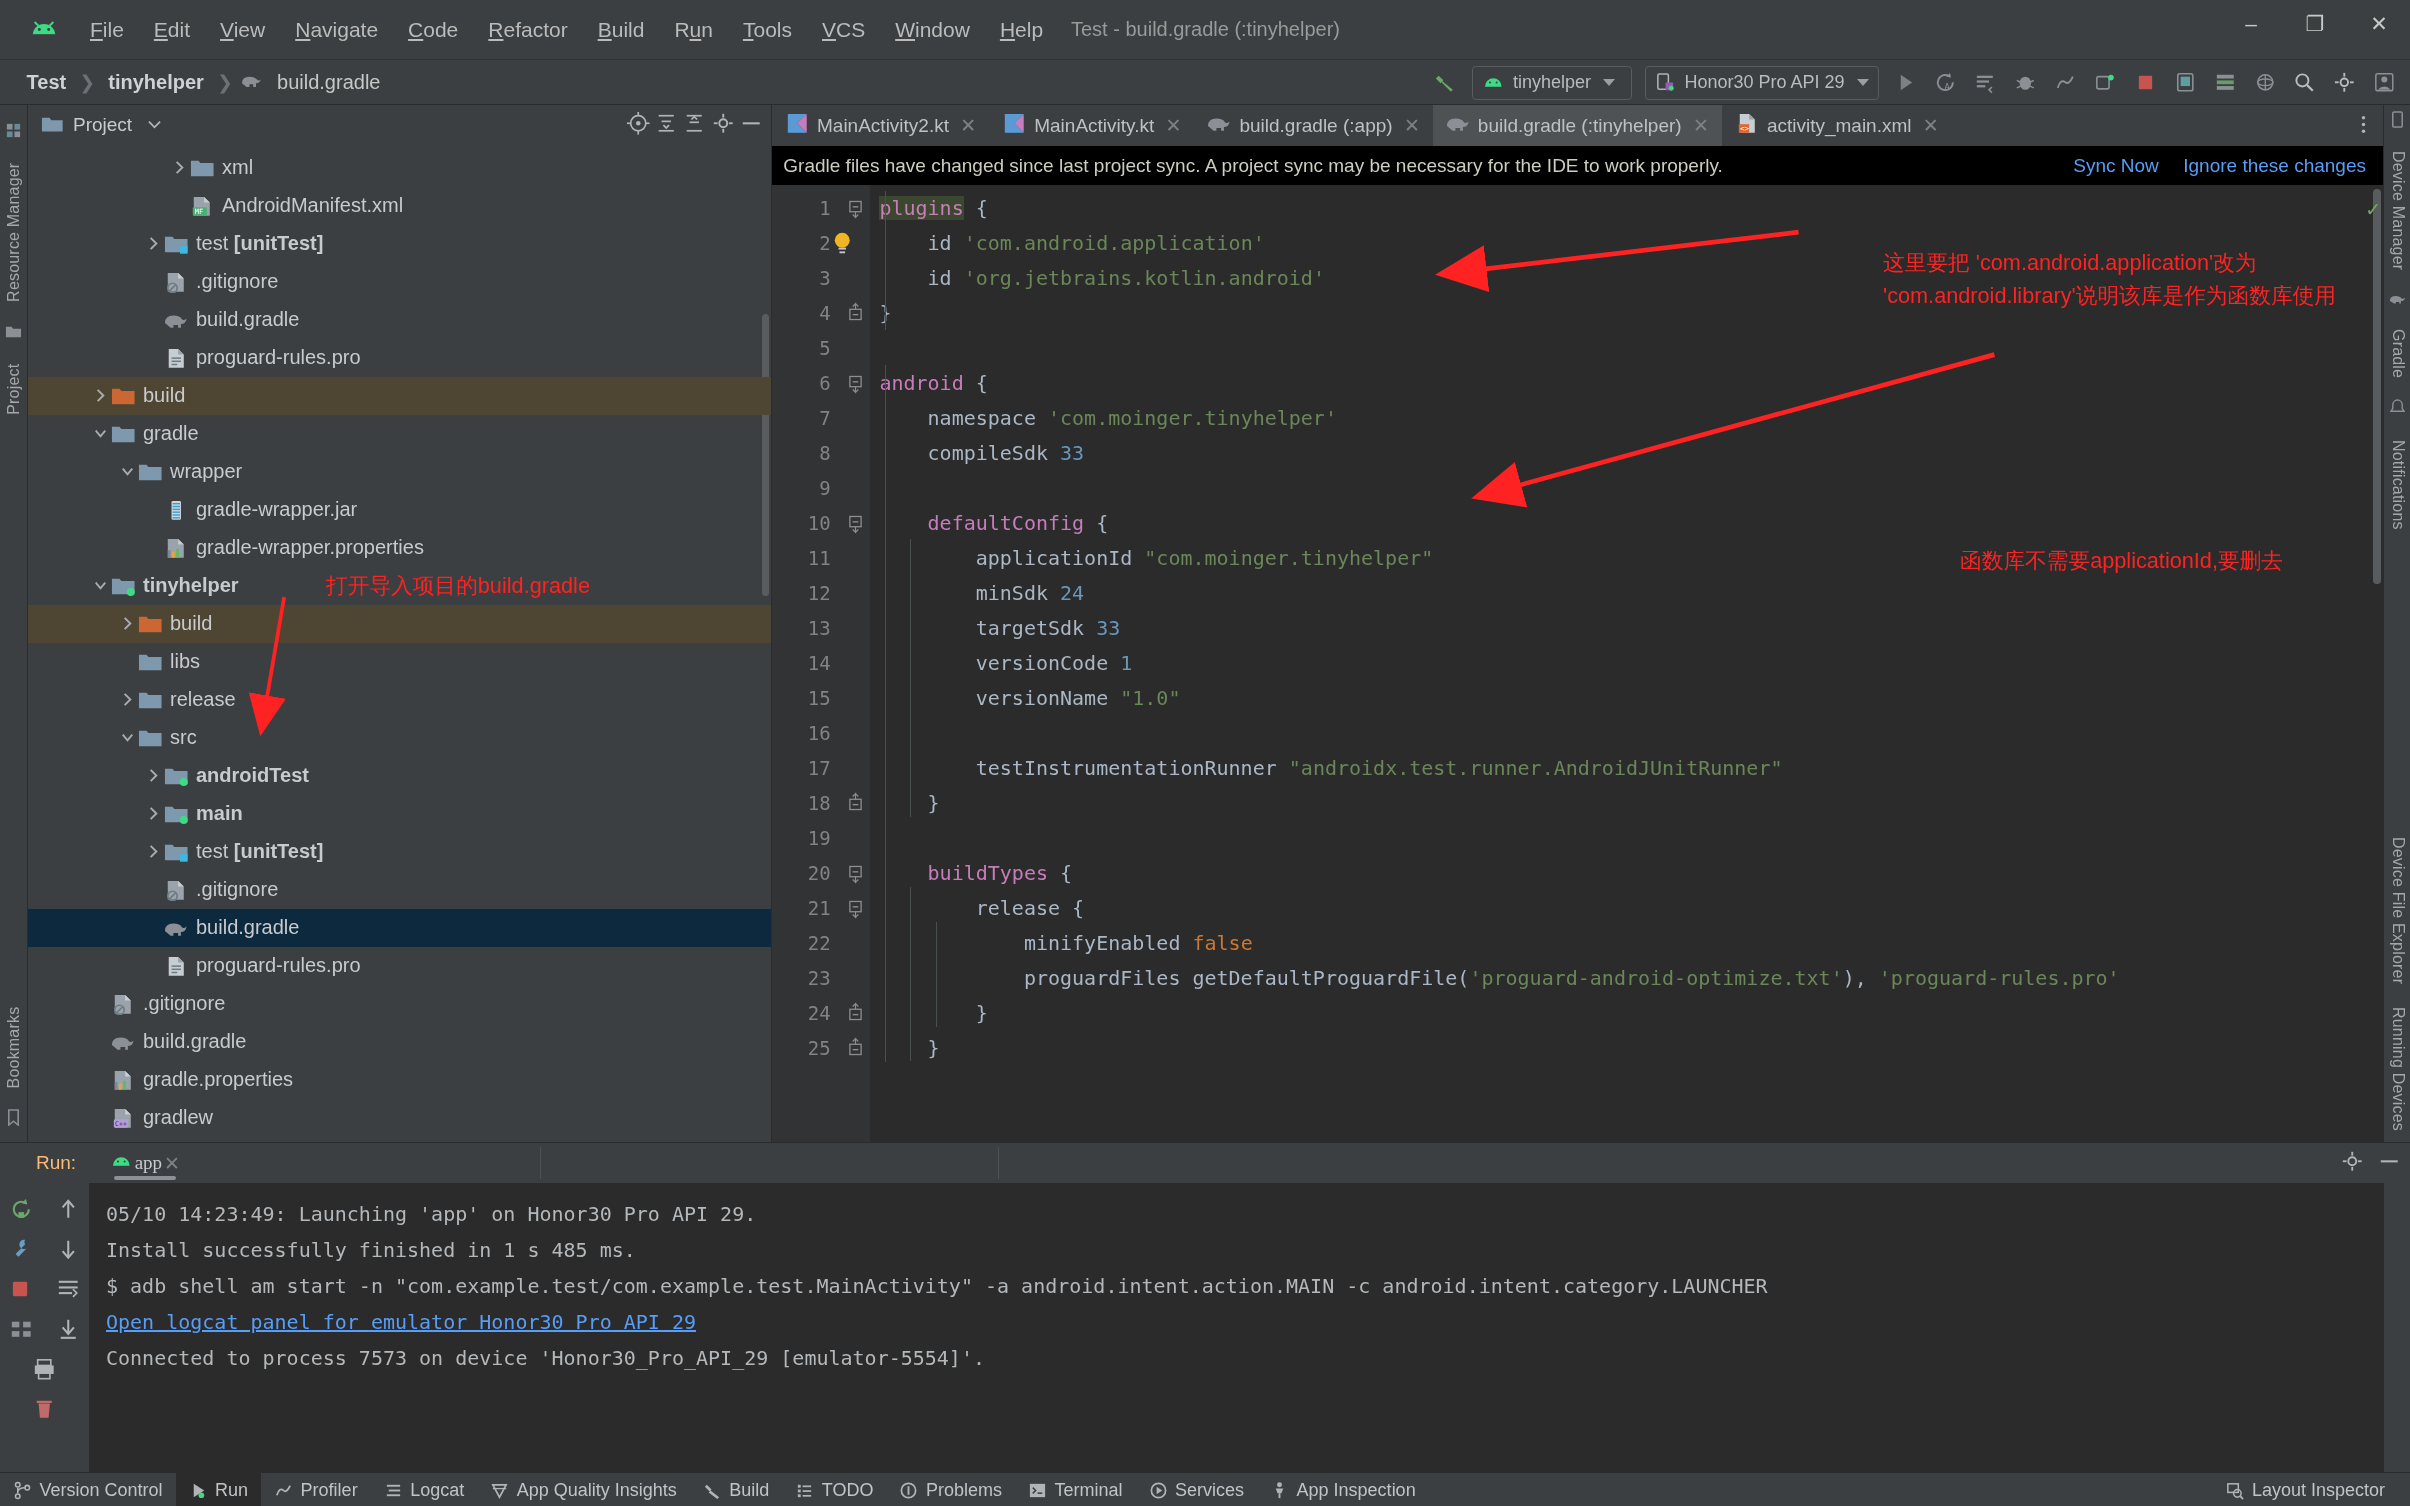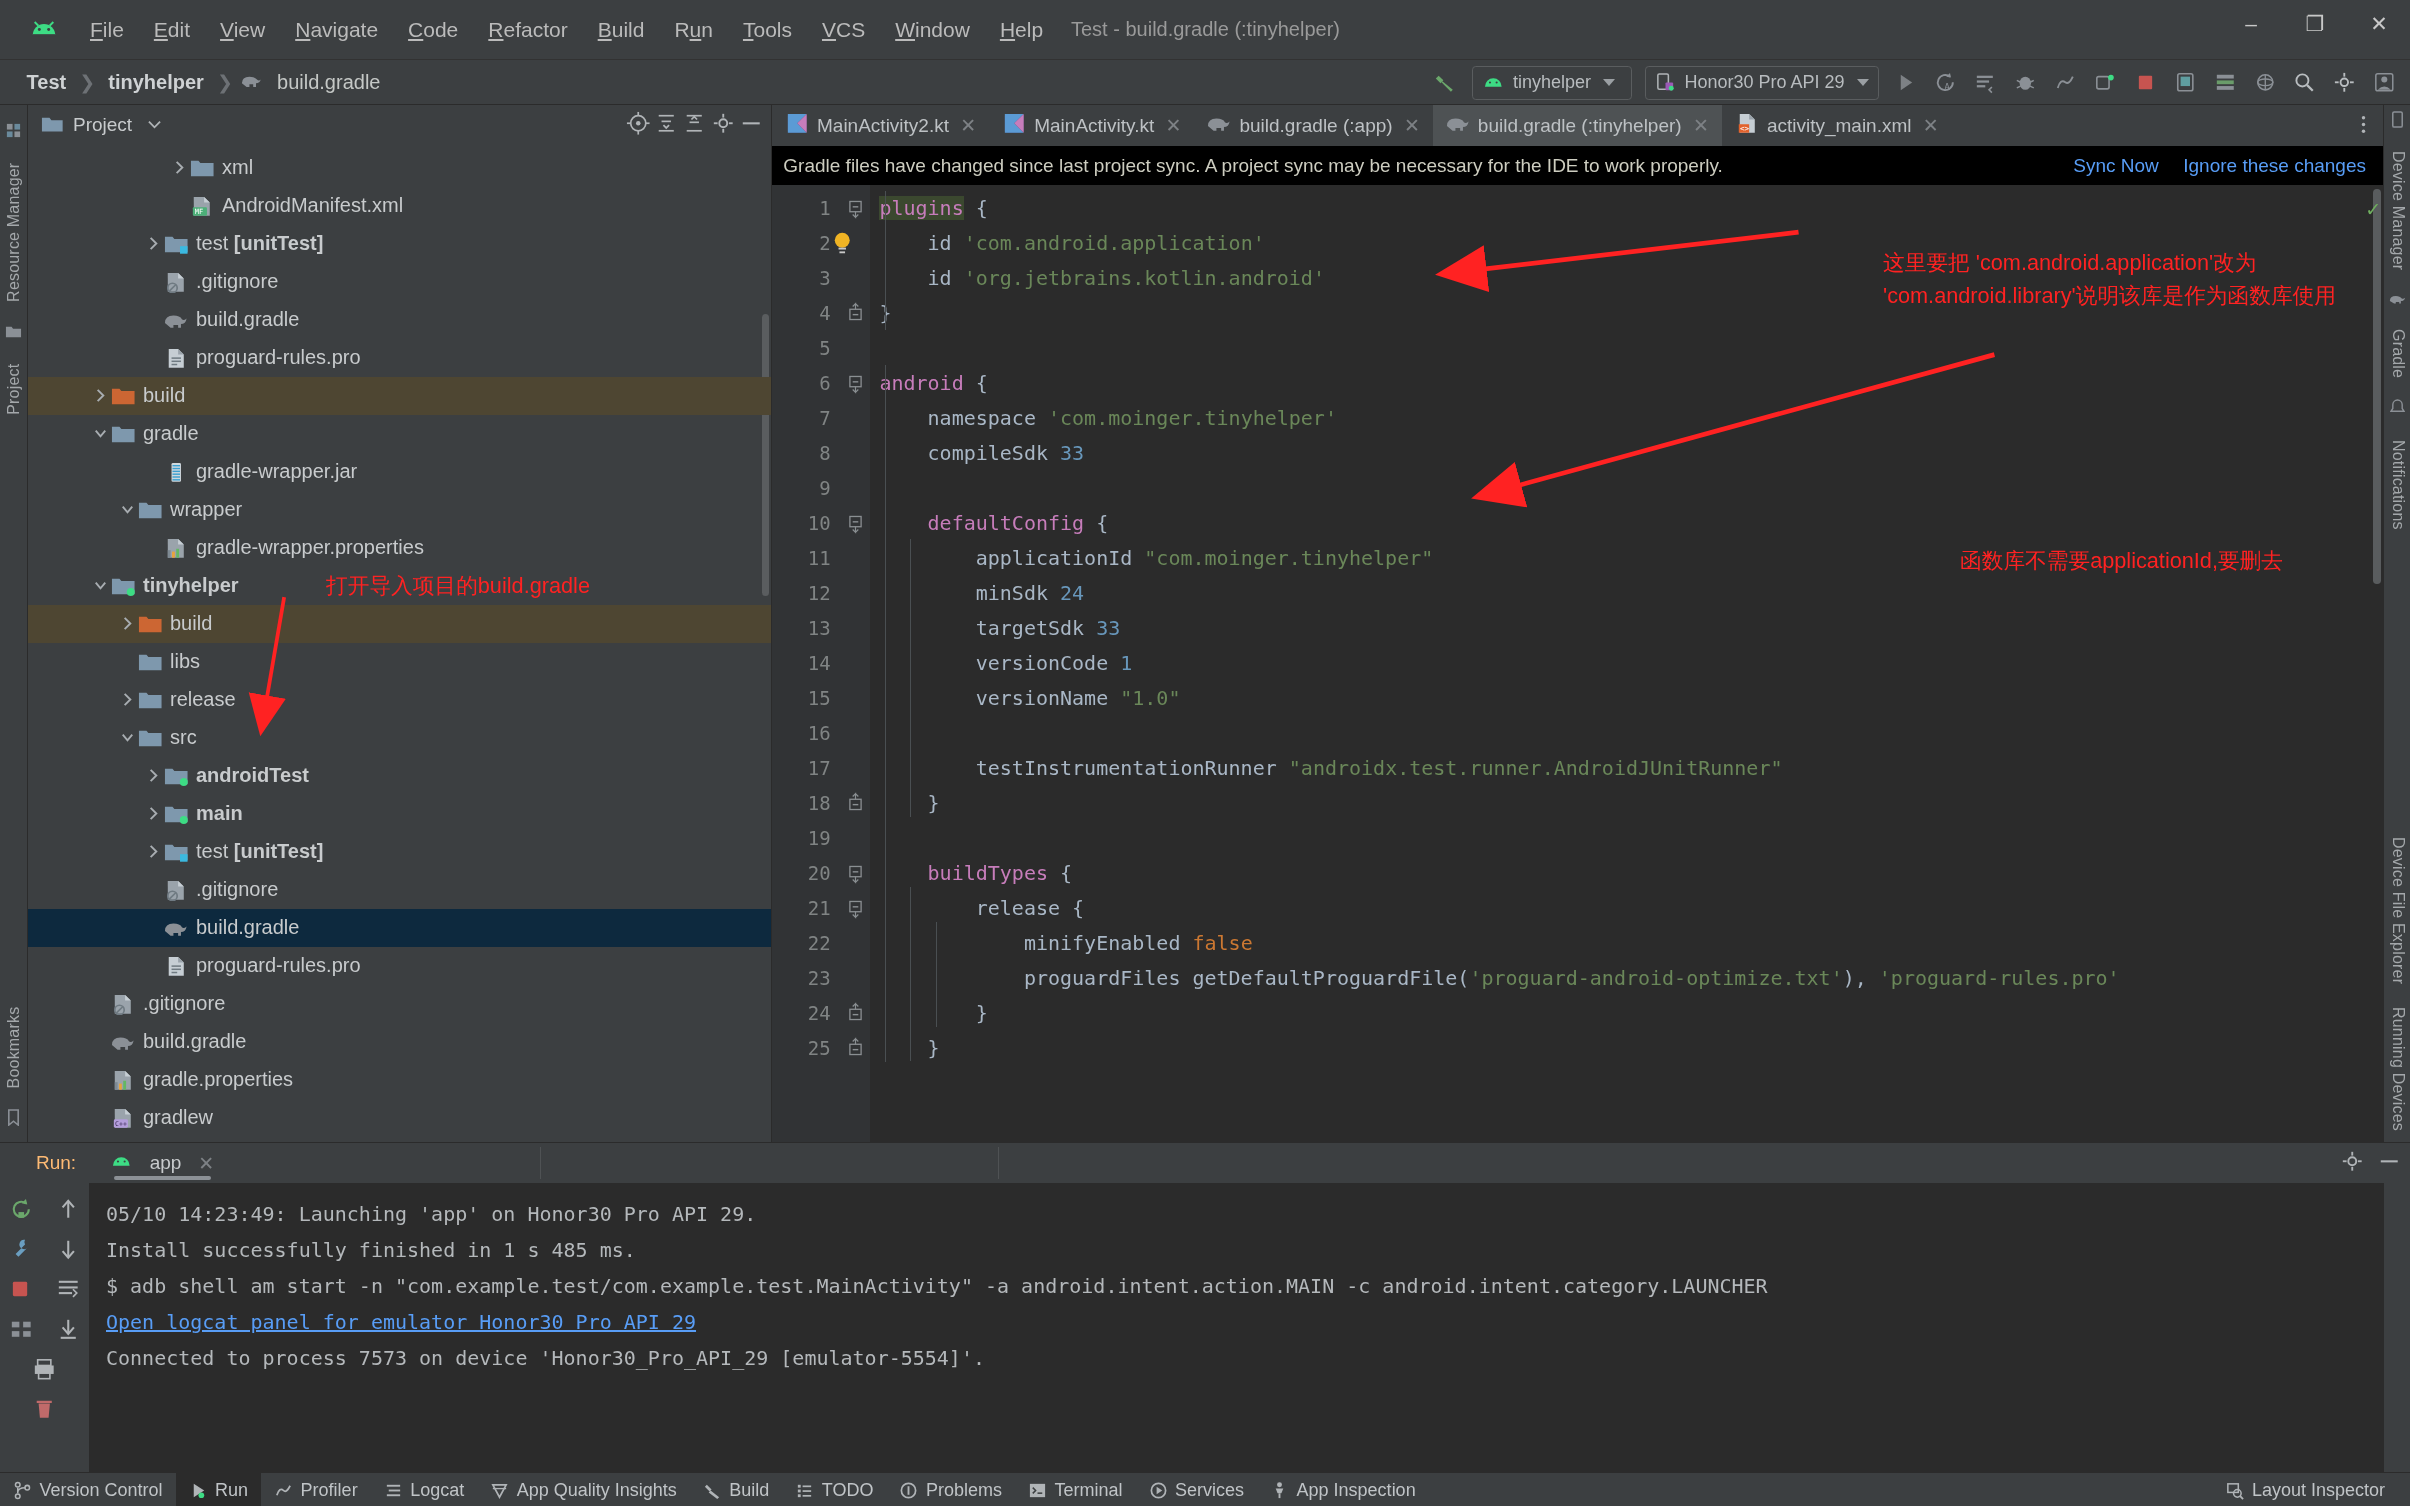--- a/index.html
+++ b/index.html
@@ -138,22 +138,22 @@
 
   
   .rrail { width: 28px; background:#3c3f41; border-left:0.9px solid #2b2b2b;
       display:flex; flex-direction:column; align-items:center; }
 
   
   .runpanel { height: 330px; background:#3c3f41; display:flex; flex-direction: column;
       border-top: 0.9px solid #2b2b2b; }
   .run-head { height: 40px; display:flex; align-items:center; position:relative; }
   .run-label { color:#fdba74; font-size: 19px; margin-left: 36px; }
-  .run-tab { display:flex; align-items:flex-start; gap:17px; margin-left: 24.5px;
-      color:#c8cbcd; font-size: 19px; padding: 0 9.4px; position: relative; }
+  .run-tab { display:flex; align-items:flex-start; gap:2px; margin-left: 24.5px;
+      color:#c8cbcd; font-size: 19px; padding: 0 9.4px; position: relative; font-family: Liberation Serif, serif; }
   .run-tab::after { content:''; position:absolute; left: 13px; right: 13px; bottom: -5.6px;
       height: 3.8px; background:#8c9196; border-radius: 1.9px; }
   .run-head-divider { position:absolute; left: 540px; top: 3.8px; bottom: 3.8px; width:0.9px; background:#4f5254; }
   .run-head-divider2 { position:absolute; left: 998px; top: 3.8px; bottom: 3.8px; width:0.9px; background:#4f5254; }
   .run-head-right { position:absolute; right: 9.4px; display:flex; align-items:center; gap: 13px; }
   .run-body { flex:1; display:flex; }
   .run-sidebar { width: 89px; background:#3c3f41; display:flex; flex-direction:column;
      align-items:center; padding-top: 7.5px; gap: 1.9px; }
   .rs-row { display:flex; gap: 9.4px; }
   .rs-btn { width: 38px; height: 38px; display:flex; align-items:center; justify-content:center; }
@@ -534,49 +534,49 @@
               <path d="M5 7 L10 13 L15 7" fill="none" stroke="#a8adb1" stroke-width="2"></path>
             </svg>
           </span>
           <span class="ricon">
             <svg width="24.5" height="22.6" viewBox="0 0 26 24">
               <path d="M1 4 h8 l2 2.5 H25 v14 H1 Z" fill="#7e98ad"></path>
             </svg>
           </span>
           <span class="rlabel">gradle</span>
         </div>
+        <div class="row" style="padding-left: 89px;">
+          <span class="arrow">
+            <svg width="19" height="19" viewBox="0 0 20 20">
+              <path d="M5 7 L10 13 L15 7" fill="none" stroke="#a8adb1" stroke-width="2"></path>
+            </svg>
+          </span>
+          <span class="ricon">
+            <svg width="24.5" height="22.6" viewBox="0 0 26 24">
+              <path d="M1 4 h8 l2 2.5 H25 v14 H1 Z" fill="#7e98ad"></path>
+            </svg>
+          </span>
+          <span class="rlabel">wrapper</span>
+        </div>
         <div class="row" style="padding-left: 115px;">
           <span class="arrow none"></span>
           <span class="ricon">
             <svg width="24.5" height="22.6" viewBox="0 0 26 24">
               <rect x="8" y="2" width="10" height="20" rx="1.4" fill="#cfd8dd"></rect>
               <g stroke="#3a9fd0" stroke-width="1.5">
                 <line x1="9" y1="5" x2="17" y2="5"></line>
                 <line x1="9" y1="8" x2="17" y2="8"></line>
                 <line x1="9" y1="11" x2="17" y2="11"></line>
                 <line x1="9" y1="14" x2="17" y2="14"></line>
                 <line x1="9" y1="17" x2="17" y2="17"></line>
                 <line x1="9" y1="20" x2="17" y2="20"></line>
               </g>
             </svg>
           </span>
           <span class="rlabel">gradle-wrapper.jar</span>
-        </div>
-        <div class="row" style="padding-left: 89px;">
-          <span class="arrow">
-            <svg width="19" height="19" viewBox="0 0 20 20">
-              <path d="M5 7 L10 13 L15 7" fill="none" stroke="#a8adb1" stroke-width="2"></path>
-            </svg>
-          </span>
-          <span class="ricon">
-            <svg width="24.5" height="22.6" viewBox="0 0 26 24">
-              <path d="M1 4 h8 l2 2.5 H25 v14 H1 Z" fill="#7e98ad"></path>
-            </svg>
-          </span>
-          <span class="rlabel">wrapper</span>
         </div>
         <div class="row" style="padding-left: 115px;">
           <span class="arrow none"></span>
           <span class="ricon">
             <svg width="24.5" height="22.6" viewBox="0 0 26 24">
               <path d="M4 2 h11 l6 6 v14 H4 Z" fill="#9aa3ab"></path>
               <path d="M15 2 v6 h6 z" fill="#c6ced4"></path>
               <rect x="4" y="14" width="3" height="8" fill="#7e8a93"></rect>
               <rect x="8.5" y="15.5" width="3" height="6.5" fill="#e8a33d"></rect>
               <rect x="13" y="12.5" width="3" height="9.5" fill="#63b863"></rect>

